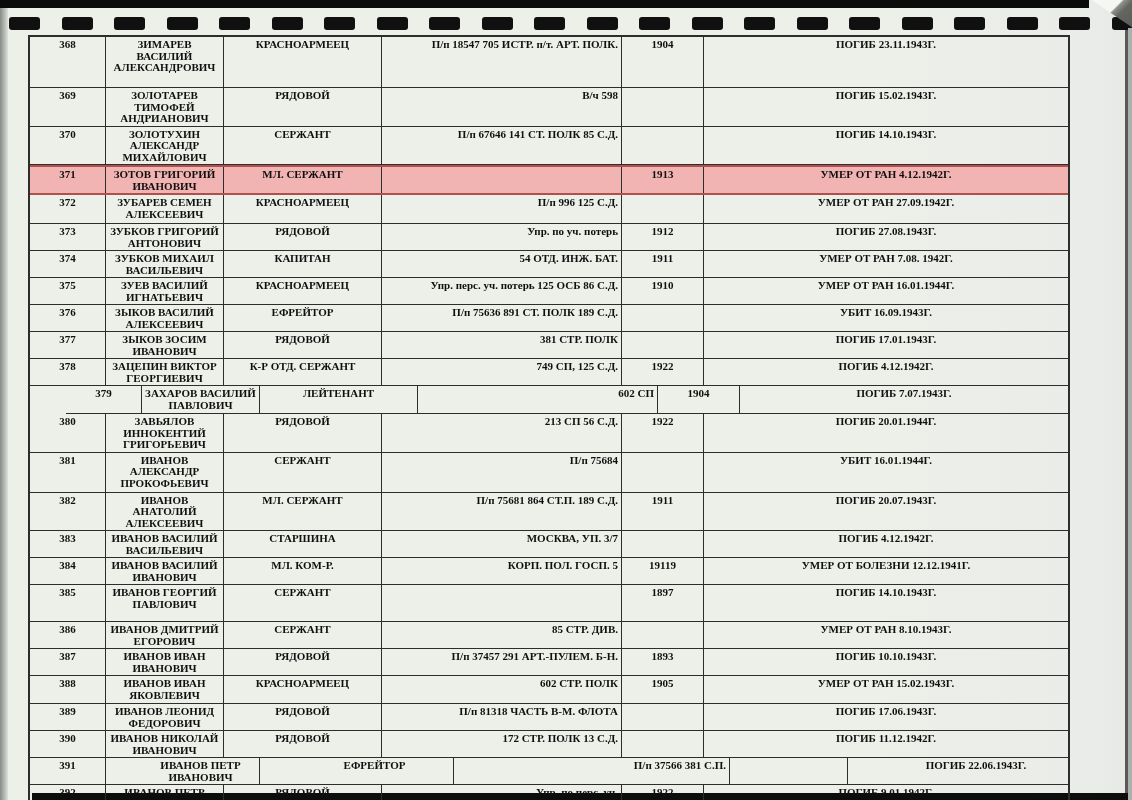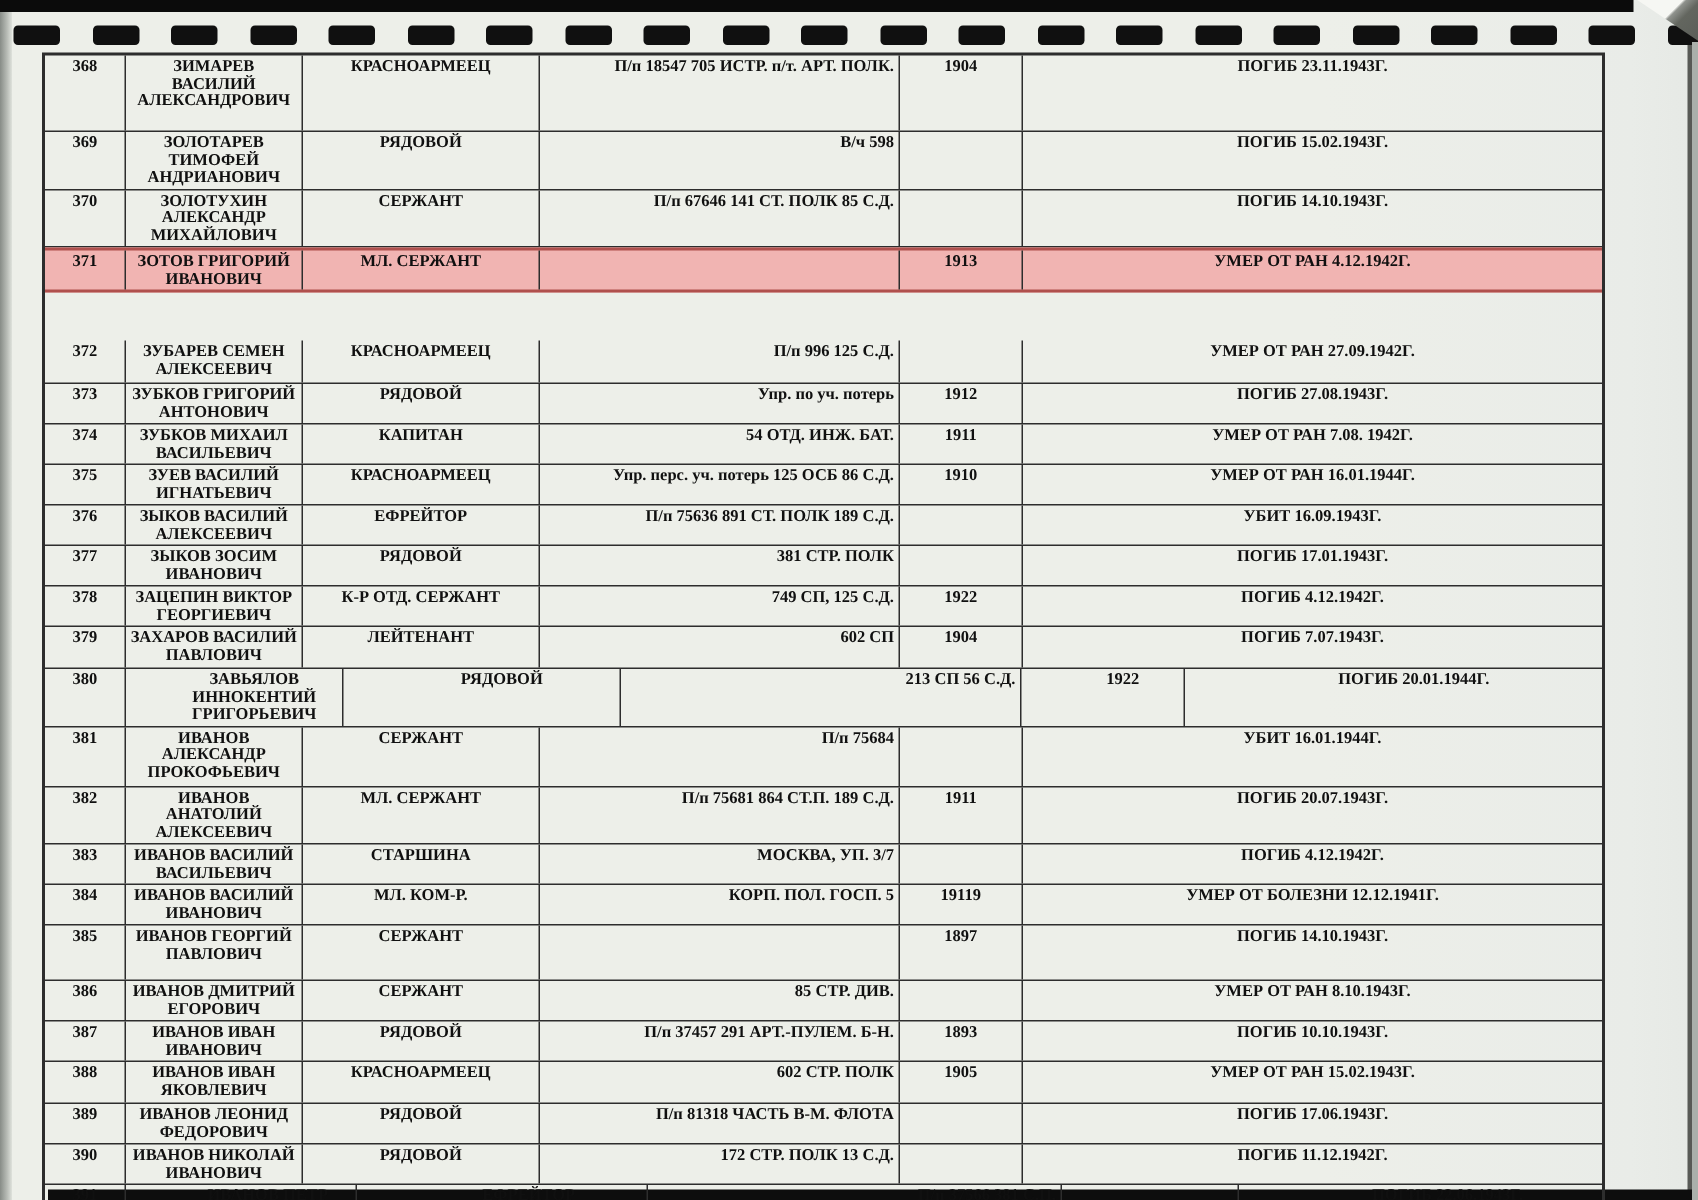--- a/index.html
+++ b/index.html
@@ -27,21 +27,21 @@
   .t-row{display:flex;border-bottom:1px solid #2d2d2d;box-sizing:border-box;}
   .t-row:last-child{border-bottom:none;}
   .t-row.hl{background:#f1b4b2;border-top:2px solid #b0504d;border-bottom:2px solid #b0504d;}
   .cell{
     box-sizing:border-box;border-right:1px solid #2d2d2d;
     padding:2px 3px 1px 3px;text-align:center;
     font-size:11px;line-height:11.5px;font-weight:bold;
     overflow:hidden;
   }
   .cell:last-child{border-right:none;}
-  .c-num{width:54px;}
+  .c-num{width:76px;}
   .c-name{width:118px;}
   .c-rank{width:158px;}
   .c-unit{width:240px;text-align:right;}
   .c-year{width:82px;}
   .c-fate{flex:1;}
 </style>
 </head>
 <body>
 
 <div class="page">
@@ -102,21 +102,21 @@
         <div class="cell c-fate">ПОГИБ 14.10.1943Г.</div>
       </div>
       <div class="t-row hl" style="min-height: 23px;">
         <div class="cell c-num">371</div>
         <div class="cell c-name">ЗОТОВ ГРИГОРИЙ ИВАНОВИЧ</div>
         <div class="cell c-rank">МЛ. СЕРЖАНТ</div>
         <div class="cell c-unit"></div>
         <div class="cell c-year">1913</div>
         <div class="cell c-fate">УМЕР ОТ РАН 4.12.1942Г.</div>
       </div>
-      <div class="t-row" style="min-height: 29px; margin-top: 32px;">
+      <div class="t-row" style="min-height: 29px;">
         <div class="cell c-num">372</div>
         <div class="cell c-name">ЗУБАРЕВ СЕМЕН АЛЕКСЕЕВИЧ</div>
         <div class="cell c-rank">КРАСНОАРМЕЕЦ</div>
         <div class="cell c-unit">П/п 996 125 С.Д.</div>
         <div class="cell c-year"></div>
         <div class="cell c-fate">УМЕР ОТ РАН 27.09.1942Г.</div>
       </div>
       <div class="t-row" style="min-height: 25px;">
         <div class="cell c-num">373</div>
         <div class="cell c-name">ЗУБКОВ ГРИГОРИЙ АНТОНОВИЧ</div>
@@ -158,29 +158,29 @@
         <div class="cell c-fate">ПОГИБ 17.01.1943Г.</div>
       </div>
       <div class="t-row" style="min-height: 25px;">
         <div class="cell c-num">378</div>
         <div class="cell c-name">ЗАЦЕПИН ВИКТОР ГЕОРГИЕВИЧ</div>
         <div class="cell c-rank">К-Р ОТД. СЕРЖАНТ</div>
         <div class="cell c-unit">749 СП, 125 С.Д.</div>
         <div class="cell c-year">1922</div>
         <div class="cell c-fate">ПОГИБ 4.12.1942Г.</div>
       </div>
-      <div class="t-row" style="min-height: 28px;">
+      <div class="t-row" style="min-height: 28px; margin-left: 36px;">
         <div class="cell c-num">379</div>
         <div class="cell c-name">ЗАХАРОВ ВАСИЛИЙ ПАВЛОВИЧ</div>
         <div class="cell c-rank">ЛЕЙТЕНАНТ</div>
         <div class="cell c-unit">602 СП</div>
         <div class="cell c-year">1904</div>
         <div class="cell c-fate">ПОГИБ 7.07.1943Г.</div>
       </div>
-      <div class="t-row" style="min-height: 33px; gap: 27px;">
+      <div class="t-row" style="min-height: 33px;">
         <div class="cell c-num">380</div>
         <div class="cell c-name">ЗАВЬЯЛОВ ИННОКЕНТИЙ ГРИГОРЬЕВИЧ</div>
         <div class="cell c-rank">РЯДОВОЙ</div>
         <div class="cell c-unit">213 СП 56 С.Д.</div>
         <div class="cell c-year">1922</div>
         <div class="cell c-fate">ПОГИБ 20.01.1944Г.</div>
       </div>
       <div class="t-row" style="min-height: 40px;">
         <div class="cell c-num">381</div>
         <div class="cell c-name">ИВАНОВ АЛЕКСАНДР ПРОКОФЬЕВИЧ</div>

